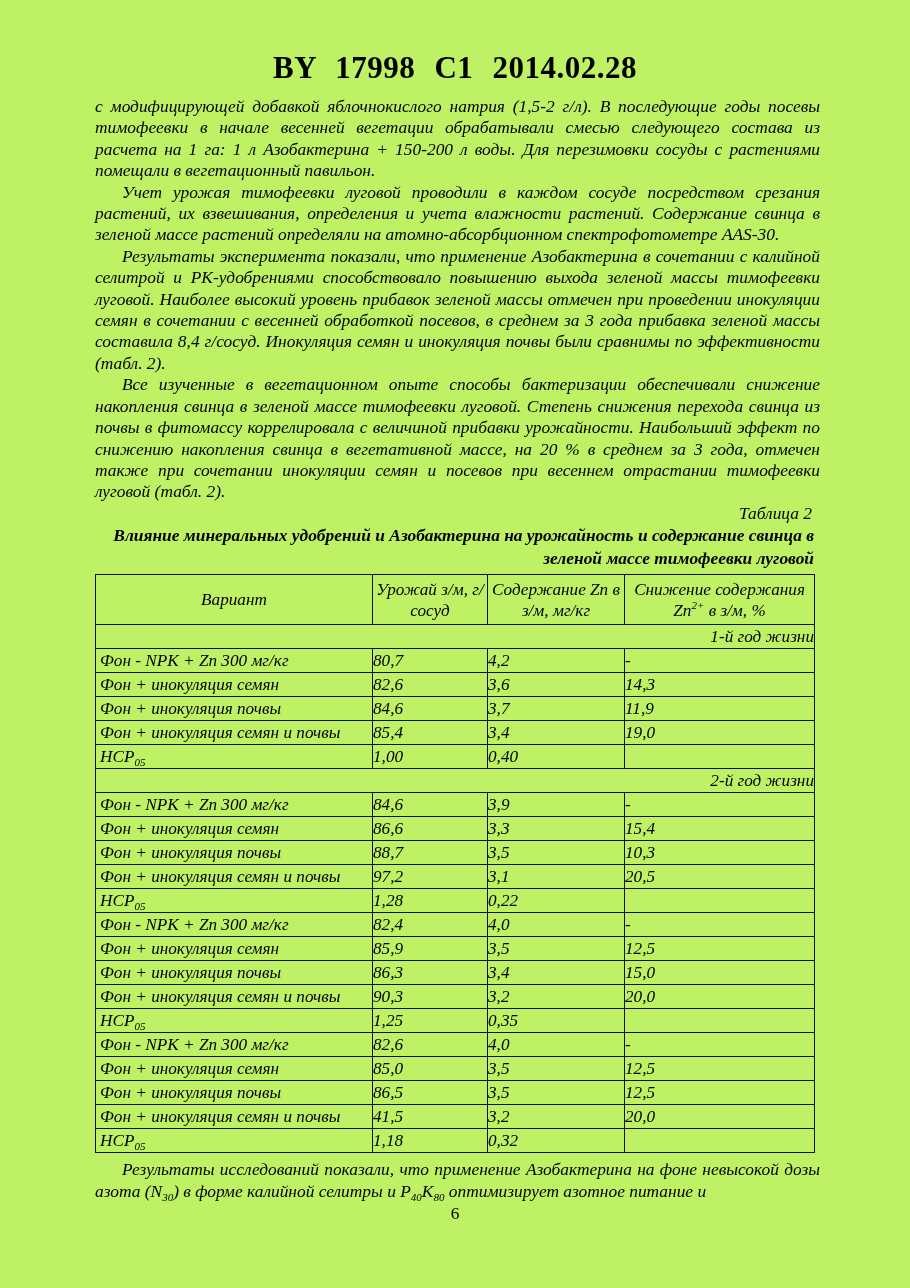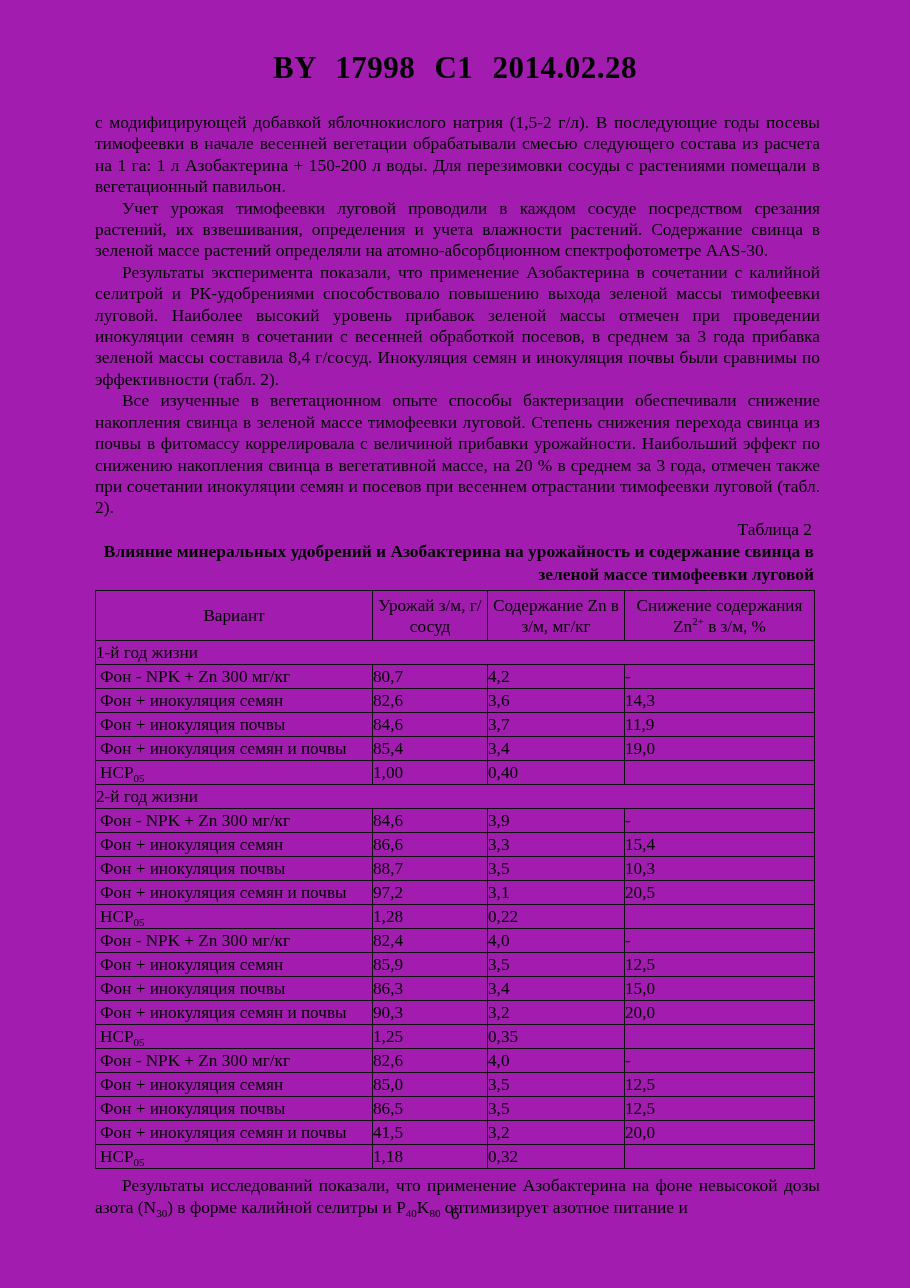--- a/index.html
+++ b/index.html
@@ -1,40 +1,41 @@
 <!DOCTYPE html>
 <html lang="ru"><head>
 <meta charset="utf-8">
 <style>
   html, body { margin: 0; padding: 0; background: #ffffff; }
   .page {
     position: relative;
     width: 910px;
     height: 1288px;
-    background: #a21caf;
+    background: #bef264;
     color: #000;
     font-family: "Liberation Serif", "DejaVu Serif", serif;
     overflow: hidden;
   }
   .doc-header {
     padding-top: 50px;
     text-align: center;
     font-size: 31px;
     font-weight: bold;
     line-height: 36px;
     word-spacing: 11px;
     letter-spacing: 0.5px;
   }
   .content {
     position: absolute;
     left: 95px;
-    top: 100px;
+    top: 84px;
     width: 725px;
     font-size: 17.4px;
     line-height: 21.4px;
+    font-style: italic;
   }
   .para {
     margin: 0;
     text-align: justify;
     text-indent: 27px;
   }
   .para.first { text-indent: 0; margin-top: 12px; }
   .table-label {
     text-align: right;
     padding-right: 8px;
@@ -58,21 +59,21 @@
     font-weight: normal;
   }
   table.results thead th {
     height: 47px;
     text-align: center;
     vertical-align: middle;
     line-height: 21px;
     padding: 1px 3px;
   }
   table.results td { height: 23px; line-height: 21px; }
-  table.results td.section { text-align: left; }
+  table.results td.section { text-align: right; }
   table.results td.variant { text-align: left; padding-left: 4px; }
   table.results td.num { }
   sub { font-size: 11px; line-height: 0; }
   sup { font-size: 11px; line-height: 0; }
   .conclusion { margin-top: 6px; }
   .page-number {
     position: absolute;
     top: 1203px;
     left: 0;
     width: 910px;

